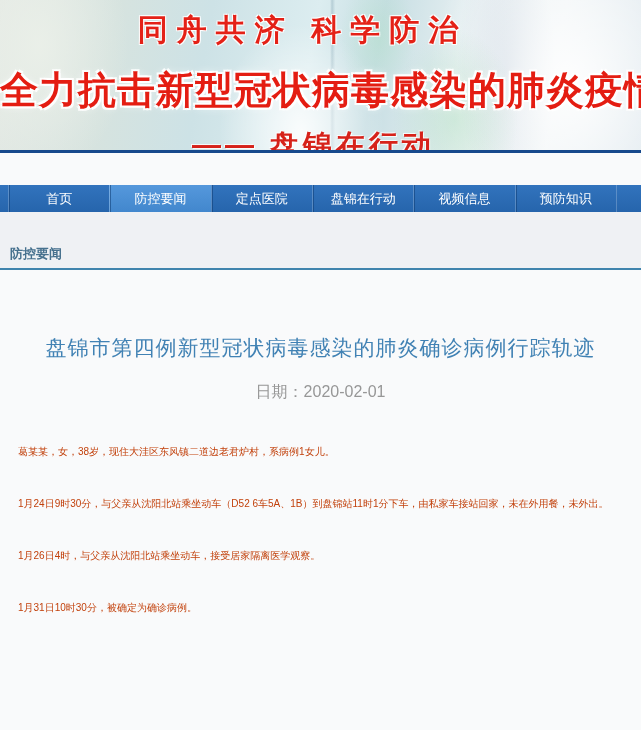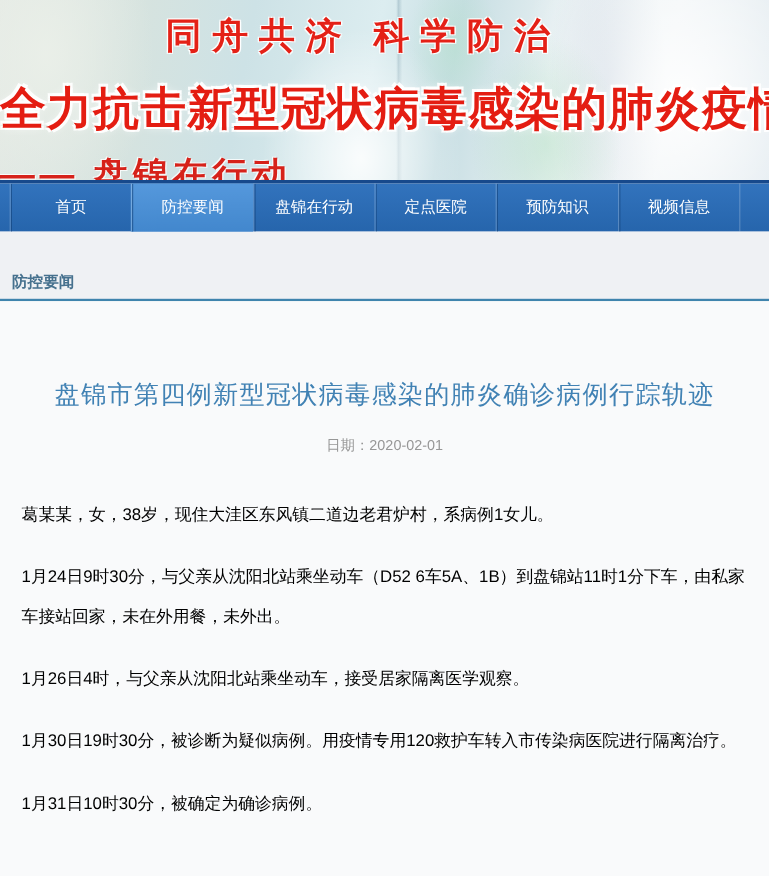--- a/index.html
+++ b/index.html
@@ -33,31 +33,31 @@
   }
   .slogan-main {
     margin-top:14px; text-align:center; white-space:nowrap;
     font-size:38px; font-weight:bold; letter-spacing:1px;
     color:#e41d12;
     text-shadow:-2px -2px 0 rgba(255,255,255,.9), 2px -2px 0 rgba(255,255,255,.9),
                 -2px 2px 0 rgba(255,255,255,.9), 2px 2px 0 rgba(255,255,255,.9),
                 0 0 8px rgba(255,255,255,.8);
   }
   .slogan-sub {
-    margin-top:10px; text-align:left; padding-right:14px;
+    margin-top:10px; text-align:center; padding-right:14px;
     font-size:29px; font-weight:bold; letter-spacing:4px;
     color:#d6221a;
     text-shadow:-1px -1px 0 rgba(255,255,255,.8), 1px 1px 0 rgba(255,255,255,.8);
   }
 
   
   .nav-topline { height:3px; background:#17498c; }
   .nav {
-    height:40px; background:linear-gradient(#3273bd, #2665ac);
-    display:flex; align-items:stretch; padding-left:8px; padding-right:24px;
+    height:27px; background:linear-gradient(#3273bd, #2665ac);
+    display:flex; align-items:stretch; padding-left:8px; padding-right:24px;margin-top:32px;
   }
   .nav-item {
     flex:1 1 0; display:flex; align-items:center; justify-content:center;
     color:#ffffff; font-size:13px; cursor:pointer;
     border-left:1px solid rgba(255,255,255,0.22);
     box-shadow:inset 1px 0 0 rgba(15,60,115,0.55);
   }
   .nav-item:last-child { border-right:1px solid rgba(255,255,255,0.22); }
   .nav-item.active { background:linear-gradient(#5598dc, #4287cd); }
 
@@ -71,61 +71,60 @@
     margin-bottom:5px; cursor:pointer;
   }
 
   
   .content { background:#f9fafb; padding-top:52px; }
   .article-title {
     text-align:center; font-size:21px; font-weight:normal;
     color:#4182b4; letter-spacing:1px; padding:0 40px;margin-top:12px;
   }
   .article-date {
-    text-align:center; font-size:12px; color:#979797; margin-top:20px;
+    text-align:center; font-size:16px; color:#979797; margin-top:20px;
   }
   .article-body { margin-top:32px; padding:0 18px; }
   .article-body p {
-    font-size:14px; color:#000000; line-height:33px; margin-bottom:19px;
+    font-size:10px; color:#c2410c; line-height:33px; margin-bottom:19px;
     text-align:left;
   }
 </style>
 </head>
 <body>
 
 <div class="page">
 
   <div class="banner">
     <div class="banner-inner">
       <div class="slogan-top">同舟共济 科学防治</div>
       <div class="slogan-main">全力抗击新型冠状病毒感染的肺炎疫情</div>
       <div class="slogan-sub">—— 盘锦在行动</div>
     </div>
   </div>
 
   <div class="nav-topline"></div>
   <div class="nav">
     <div class="nav-item">首页</div>
     <div class="nav-item active">防控要闻</div>
+    <div class="nav-item">定点医院</div>
     <div class="nav-item">盘锦在行动</div>
-    <div class="nav-item">定点医院</div>
+    <div class="nav-item">视频信息</div>
     <div class="nav-item">预防知识</div>
-    <div class="nav-item">视频信息</div>
   </div>
 
   <div class="crumb-band">
     <span class="crumb-label">防控要闻</span>
   </div>
 
   <div class="content">
     <h1 class="article-title">盘锦市第四例新型冠状病毒感染的肺炎确诊病例行踪轨迹</h1>
     <div class="article-date">日期：2020-02-01</div>
 
     <div class="article-body">
       <p>葛某某，女，38岁，现住大洼区东风镇二道边老君炉村，系病例1女儿。</p>
       <p>1月24日9时30分，与父亲从沈阳北站乘坐动车（D52 6车5A、1B）到盘锦站11时1分下车，由私家车接站回家，未在外用餐，未外出。</p>
       <p>1月26日4时，与父亲从沈阳北站乘坐动车，接受居家隔离医学观察。</p>
-      <p>1月30日19时30分，被诊断为疑似病例。用疫情专用120救护车转入市传染病医院进行隔离治疗。</p>
       <p>1月31日10时30分，被确定为确诊病例。</p>
     </div>
   </div>
 
 </div>
 
 </body></html>

